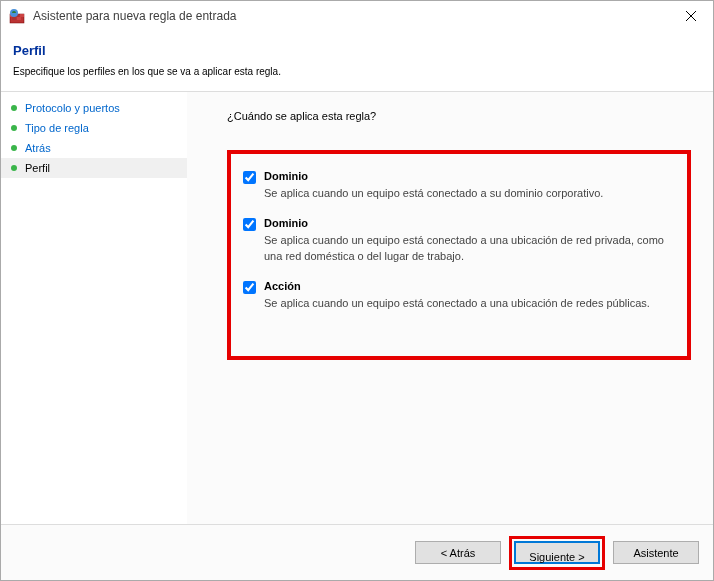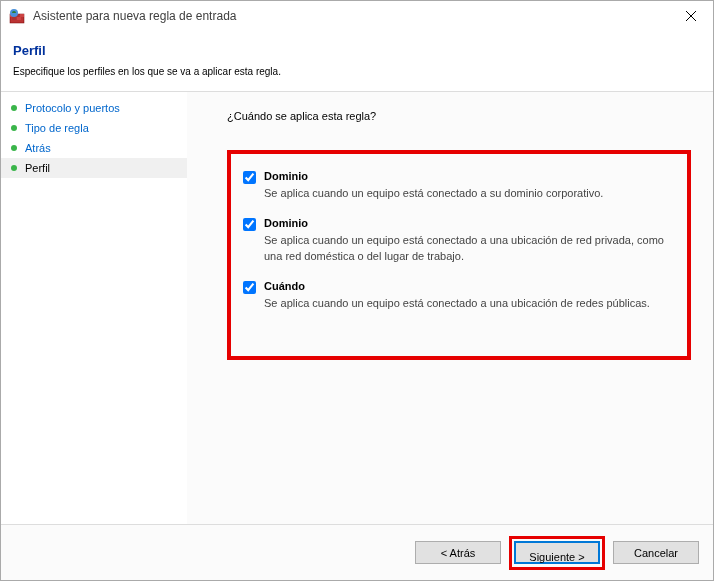--- a/index.html
+++ b/index.html
@@ -115,31 +115,31 @@
           <input type="checkbox" class="chk" checked="" style="">
           <div class="opt-body">
             <div class="opt-title">Dominio</div>
             <div class="opt-desc">Se aplica cuando un equipo está conectado a una ubicación de red privada, como una red doméstica o del lugar de trabajo.</div>
           </div>
         </div>
 
         <div class="opt">
           <input type="checkbox" class="chk" checked="" style="">
           <div class="opt-body">
-            <div class="opt-title">Cuándo</div>
+            <div class="opt-title">Acción</div>
             <div class="opt-desc">Se aplica cuando un equipo está conectado a una ubicación de redes públicas.</div>
           </div>
         </div>
 
       </div>
     </div>
 
   </div>
 
   <div class="footer">
     <button class="btn">&lt; Atrás</button>
     <span class="btn-primary-wrap">
       <button class="btn-primary">Siguiente &gt;</button>
     </span>
-    <button class="btn">Cancelar</button>
+    <button class="btn">Asistente</button>
   </div>
 
 </div>
 
 </body></html>

